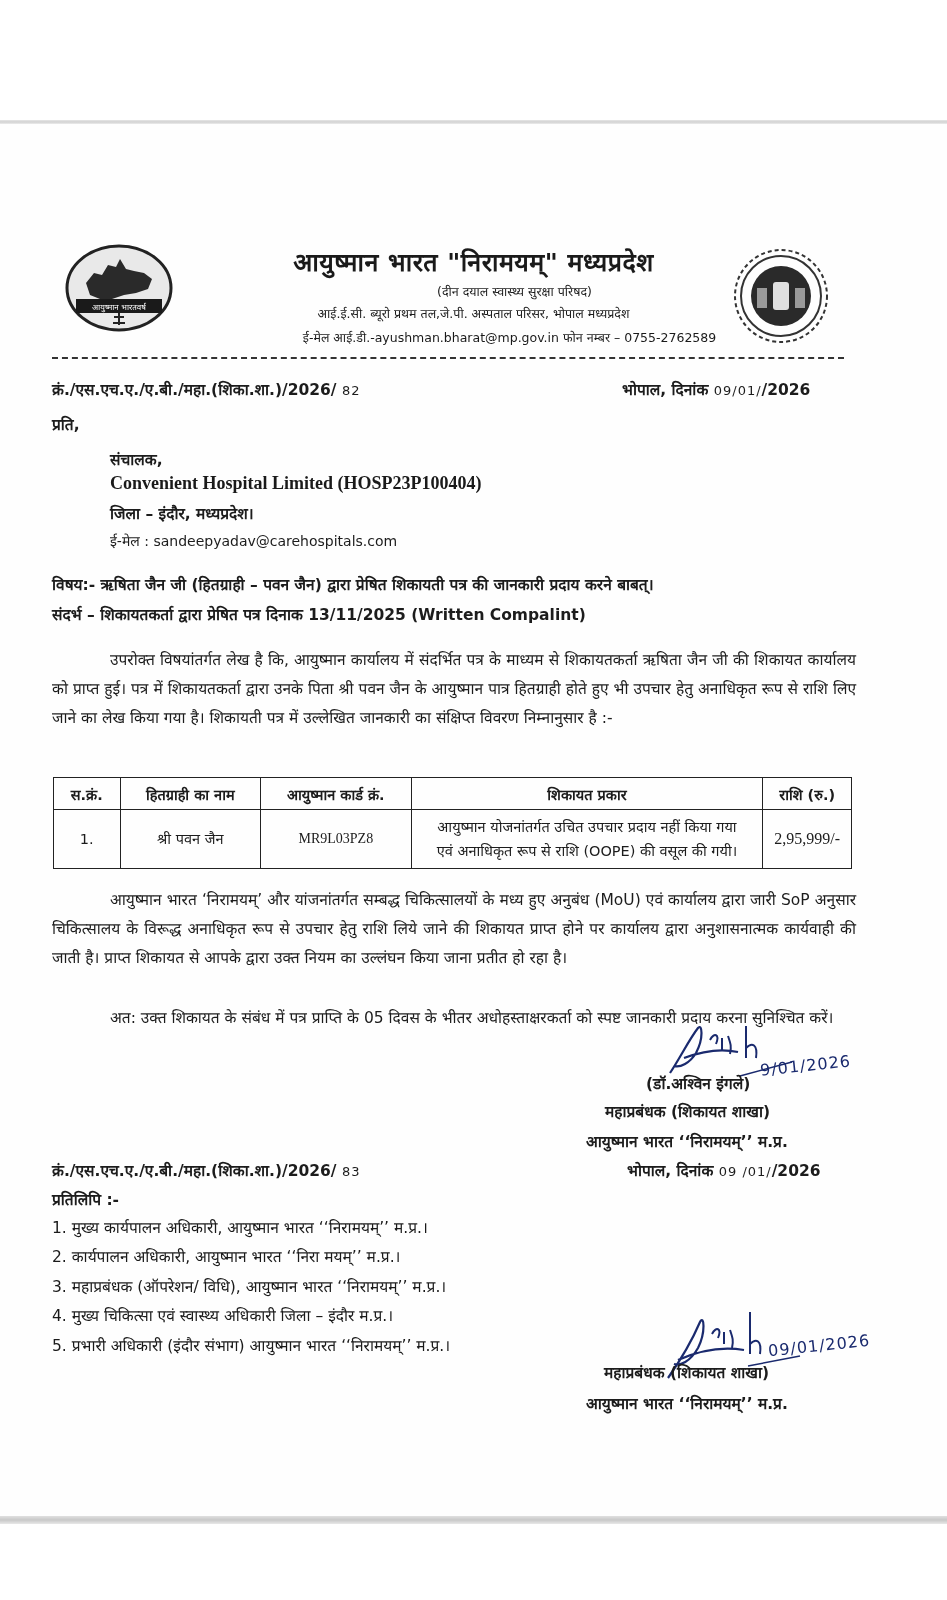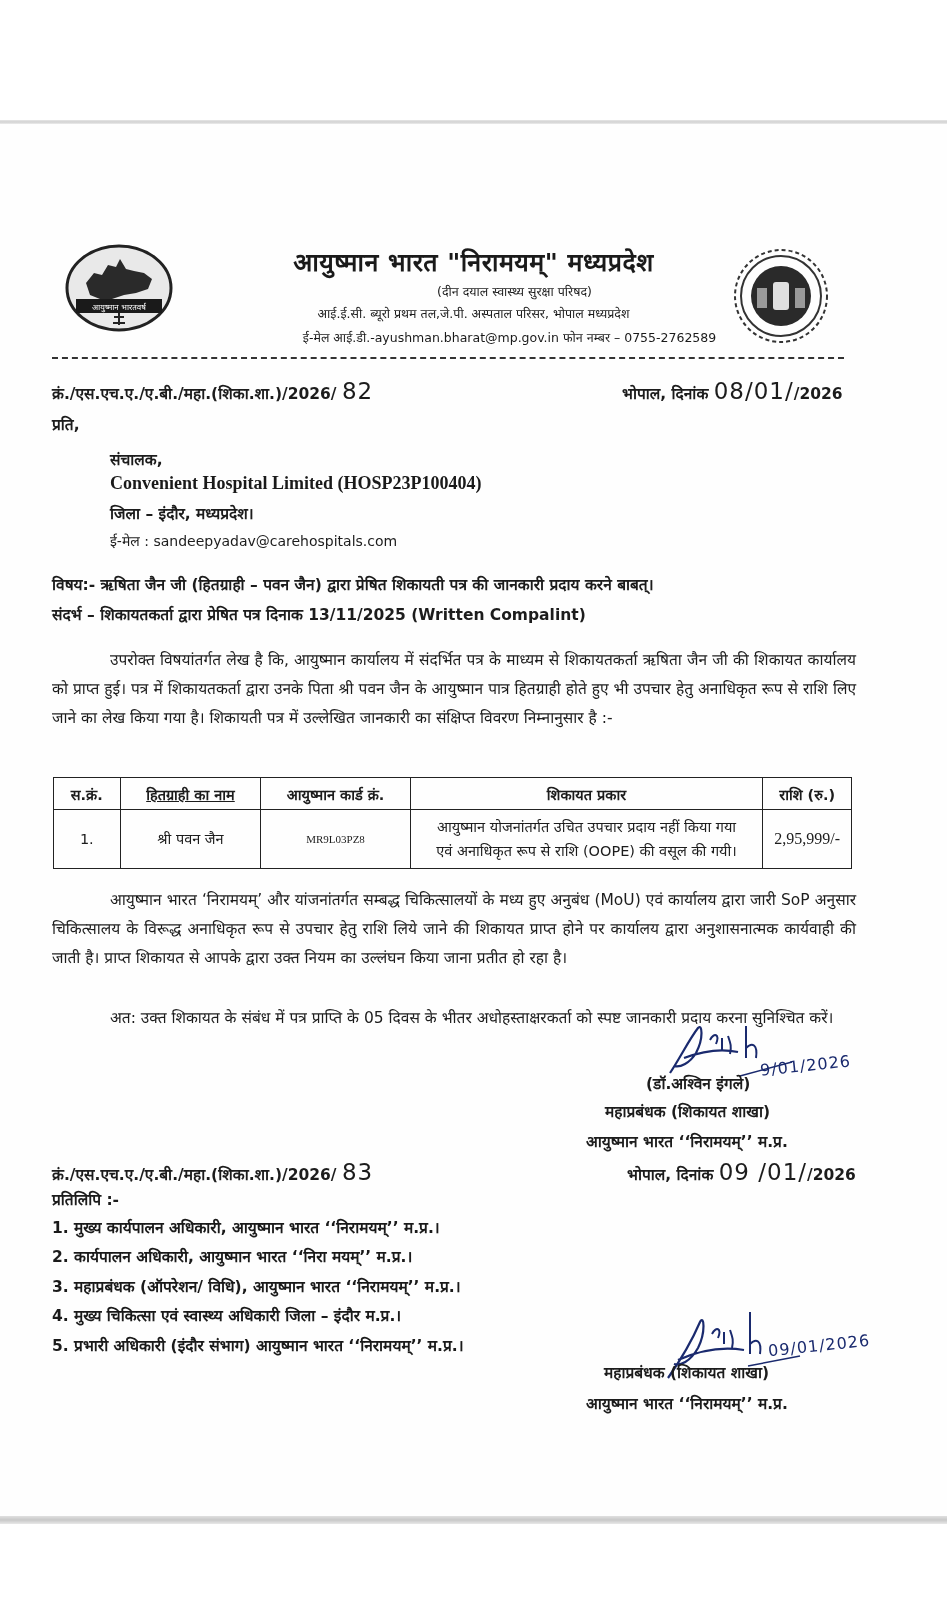--- a/index.html
+++ b/index.html
@@ -18,32 +18,32 @@
   .hdr-title { left:0; width:947px; top:244px; text-align:center; font-family:"DejaVu Sans",sans-serif; font-weight:bold; font-size:25px; letter-spacing:0.5px; }
   .hdr-sub { left:0; width:947px; text-align:center; font-family:"DejaVu Sans",sans-serif; font-size:12.5px; }
   .hdr-sub1 { top:283px;padding-left:41px; }
   .hdr-sub2 { top:305px; }
   .hdr-sub3 { top:329px;padding-left:36px; }
   .rule { position:absolute; left:52px; top:357px; width:792px; border-top:2px dashed #333; }
 
   .txt { font-family:"DejaVu Sans",sans-serif; font-size:15.5px; font-weight:bold; color:#1c1c1c; }
   .reg { font-family:"DejaVu Sans",sans-serif; font-size:14px; color:#1c1c1c; }
   .latin { font-family:"Liberation Serif",serif; font-weight:bold; font-size:18px; }
-  .hand { font-family:"DejaVu Sans",sans-serif; font-weight:normal; font-size:23px; letter-spacing:1px; }
+  .hand { font-family:"DejaVu Sans",sans-serif; font-weight:normal; font-size:13px; letter-spacing:1px; }
 
   .para { position:absolute; left:52px; width:804px; font-family:"DejaVu Sans",sans-serif; font-size:15.5px; line-height:29px; text-align:justify; text-indent:58px; color:#1c1c1c; }
 
   table.cmp { position:absolute; left:53px; top:777px; width:799px; border-collapse:collapse; font-family:"DejaVu Sans",sans-serif; font-size:14.5px; color:#1c1c1c; }
   table.cmp th, table.cmp td { border:1.5px solid #222; text-align:center; padding:2px 4px; }
   table.cmp th { height:27px; font-weight:bold; }
   table.cmp td { height:54px; line-height:24px; }
-  .col1{width:60px;} .col2{width:140px;text-decoration:underline;} .col3{width:148px;} .col4{width:370px;} .col5{width:81px;}
+  .col1{width:60px;} .col2{width:140px;} .col3{width:148px;} .col4{width:370px;} .col5{width:81px;}
 
   .sig { position:absolute; }
-  .cc-item { left:52px; font-family:"DejaVu Sans",sans-serif; font-size:15.5px; font-weight:bold; }
+  .cc-item { left:52px; font-family:"DejaVu Sans",sans-serif; font-size:15.5px; font-weight:normal; }
 </style>
 </head>
 <body>
 
 <div class="page-edge-top"></div>
 <div class="paper"></div>
 <div class="page-edge-bottom"></div>
 
 <div class="logo-left">
   <svg width="110" height="90" viewBox="0 0 110 90">
@@ -72,21 +72,21 @@
 <div class="abs hdr-sub hdr-sub2">आई.ई.सी. ब्यूरो प्रथम तल,जे.पी. अस्पताल परिसर, भोपाल मध्यप्रदेश</div>
 <div class="abs hdr-sub hdr-sub3">ई-मेल आई.डी.-ayushman.bharat@mp.gov.in फोन नम्बर – 0755-2762589</div>
 <div class="rule"></div>
 
 <div class="abs txt" style="left:52px; top:378px;">
   <span>क्रं./एस.एच.ए./ए.बी./महा.(शिका.शा.)/2026/</span>
   <span class="hand">82</span>
 </div>
 <div class="abs txt" style="left:622px; top:378px;">
   <span>भोपाल, दिनांक</span>
-  <span class="hand">08/01/</span><span>/2026</span>
+  <span class="hand">09/01/</span><span>/2026</span>
 </div>
 
 <div class="abs txt" style="left:52px; top:413px;">प्रति,</div>
 <div class="abs txt" style="left:110px; top:448px;">संचालक,</div>
 <div class="abs latin" style="left:110px; top:473px;">Convenient Hospital Limited (HOSP23P100404)</div>
 <div class="abs txt" style="left:110px; top:502px;">जिला – इंदौर, मध्यप्रदेश।</div>
 <div class="abs reg" style="left:110px; top:531px;">ई-मेल : sandeepyadav@carehospitals.com</div>
 
 <div class="abs txt" style="left:52px; top:573px;">विषय:- ऋषिता जैन जी (हितग्राही – पवन जैन) द्वारा प्रेषित शिकायती पत्र की जानकारी प्रदाय करने बाबत्।</div>
 <div class="abs txt" style="left:52px; top:603px;">संदर्भ – शिकायतकर्ता द्वारा प्रेषित पत्र दिनाक 13/11/2025 (Written Compalint)</div>
@@ -100,21 +100,21 @@
       <th class="col2">हितग्राही का नाम</th>
       <th class="col3">आयुष्मान कार्ड क्रं.</th>
       <th class="col4">शिकायत प्रकार</th>
       <th class="col5">राशि (रु.)</th>
     </tr>
   </thead>
   <tbody>
     <tr>
       <td>1.</td>
       <td>श्री पवन जैन</td>
-      <td style="font-family:'Liberation Serif',serif; font-size:11px;">MR9L03PZ8</td>
+      <td style="font-family:'Liberation Serif',serif; font-size:14px;">MR9L03PZ8</td>
       <td>
         <div>आयुष्मान योजनांतर्गत उचित उपचार प्रदाय नहीं किया गया</div>
         <div>एवं अनाधिकृत रूप से राशि (OOPE) की वसूल की गयी।</div>
       </td>
       <td style="font-family:'Liberation Serif',serif; font-size:16px;">2,95,999/-</td>
     </tr>
   </tbody>
 </table>
 
 <div class="para" style="top:886px;">आयुष्मान भारत ‘निरामयम्’ और यांजनांतर्गत सम्बद्ध चिकित्सालयों के मध्य हुए अनुबंध (MoU) एवं कार्यालय द्वारा जारी SoP अनुसार चिकित्सालय के विरूद्ध अनाधिकृत रूप से उपचार हेतु राशि लिये जाने की शिकायत प्राप्त होने पर कार्यालय द्वारा अनुशासनात्मक कार्यवाही की जाती है। प्राप्त शिकायत से आपके द्वारा उक्त नियम का उल्लंघन किया जाना प्रतीत हो रहा है।</div>

